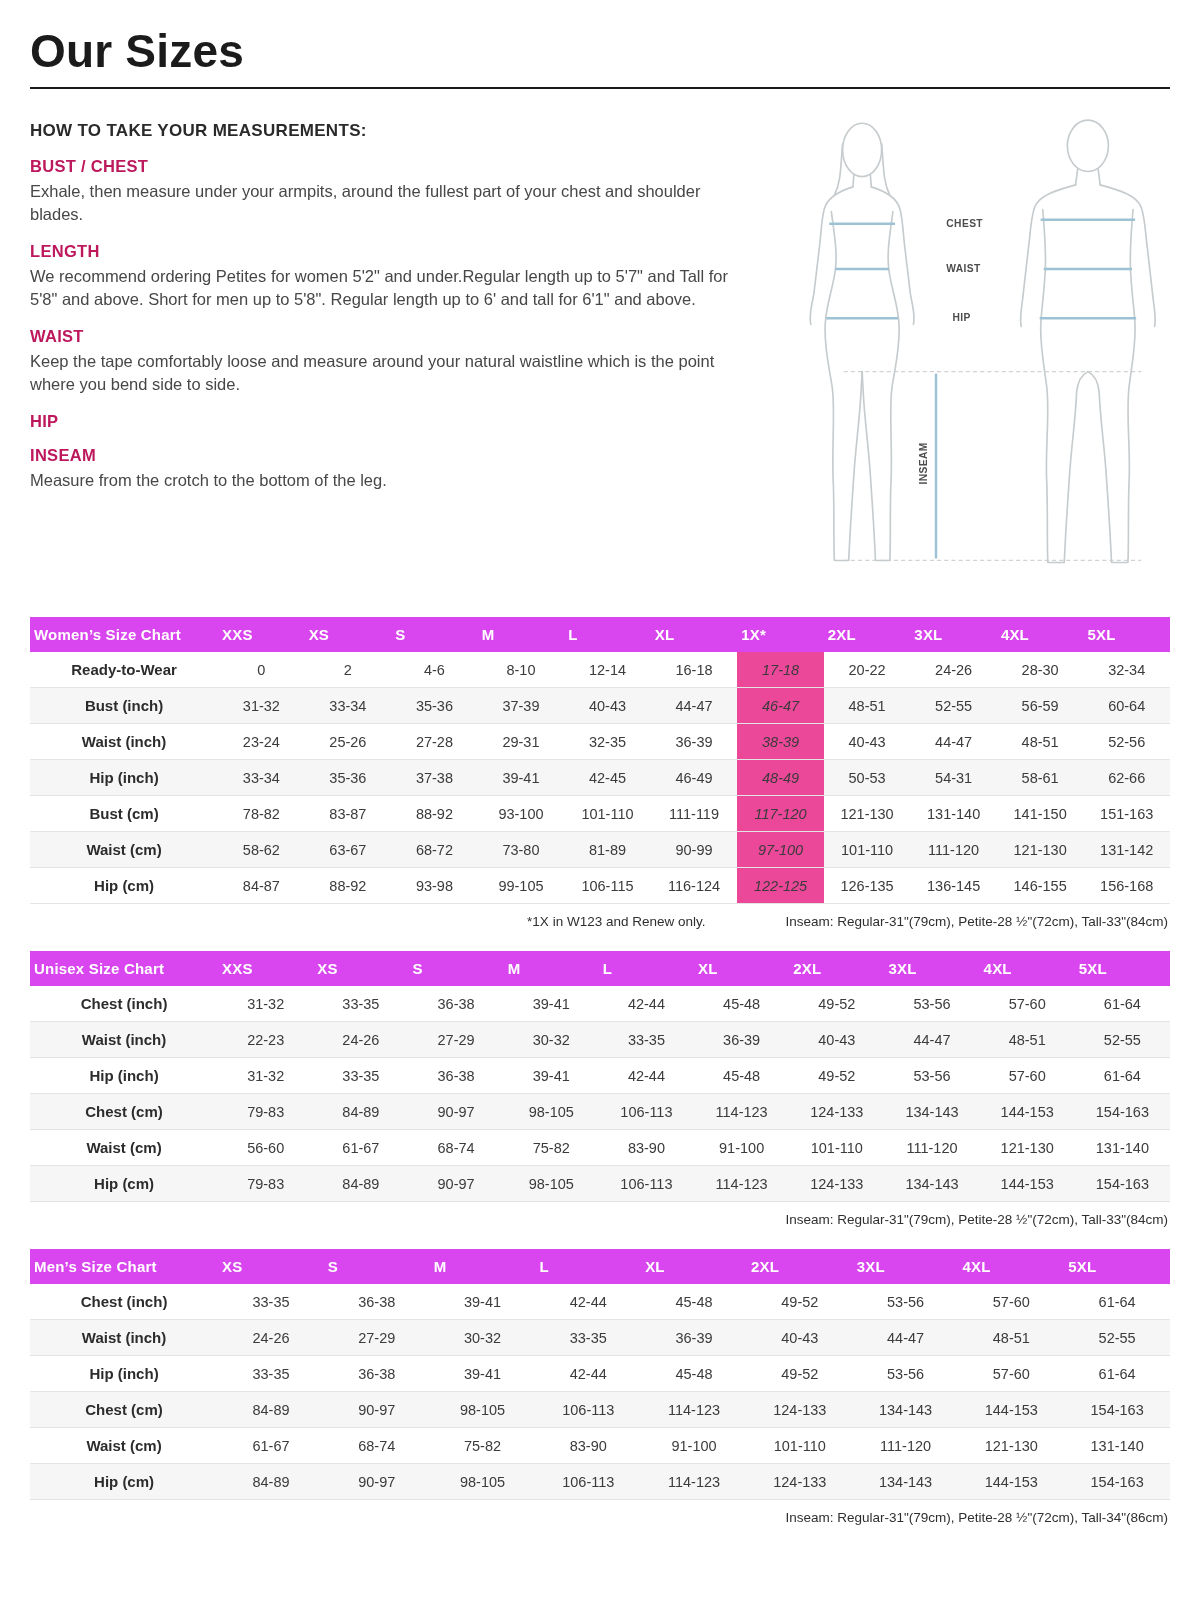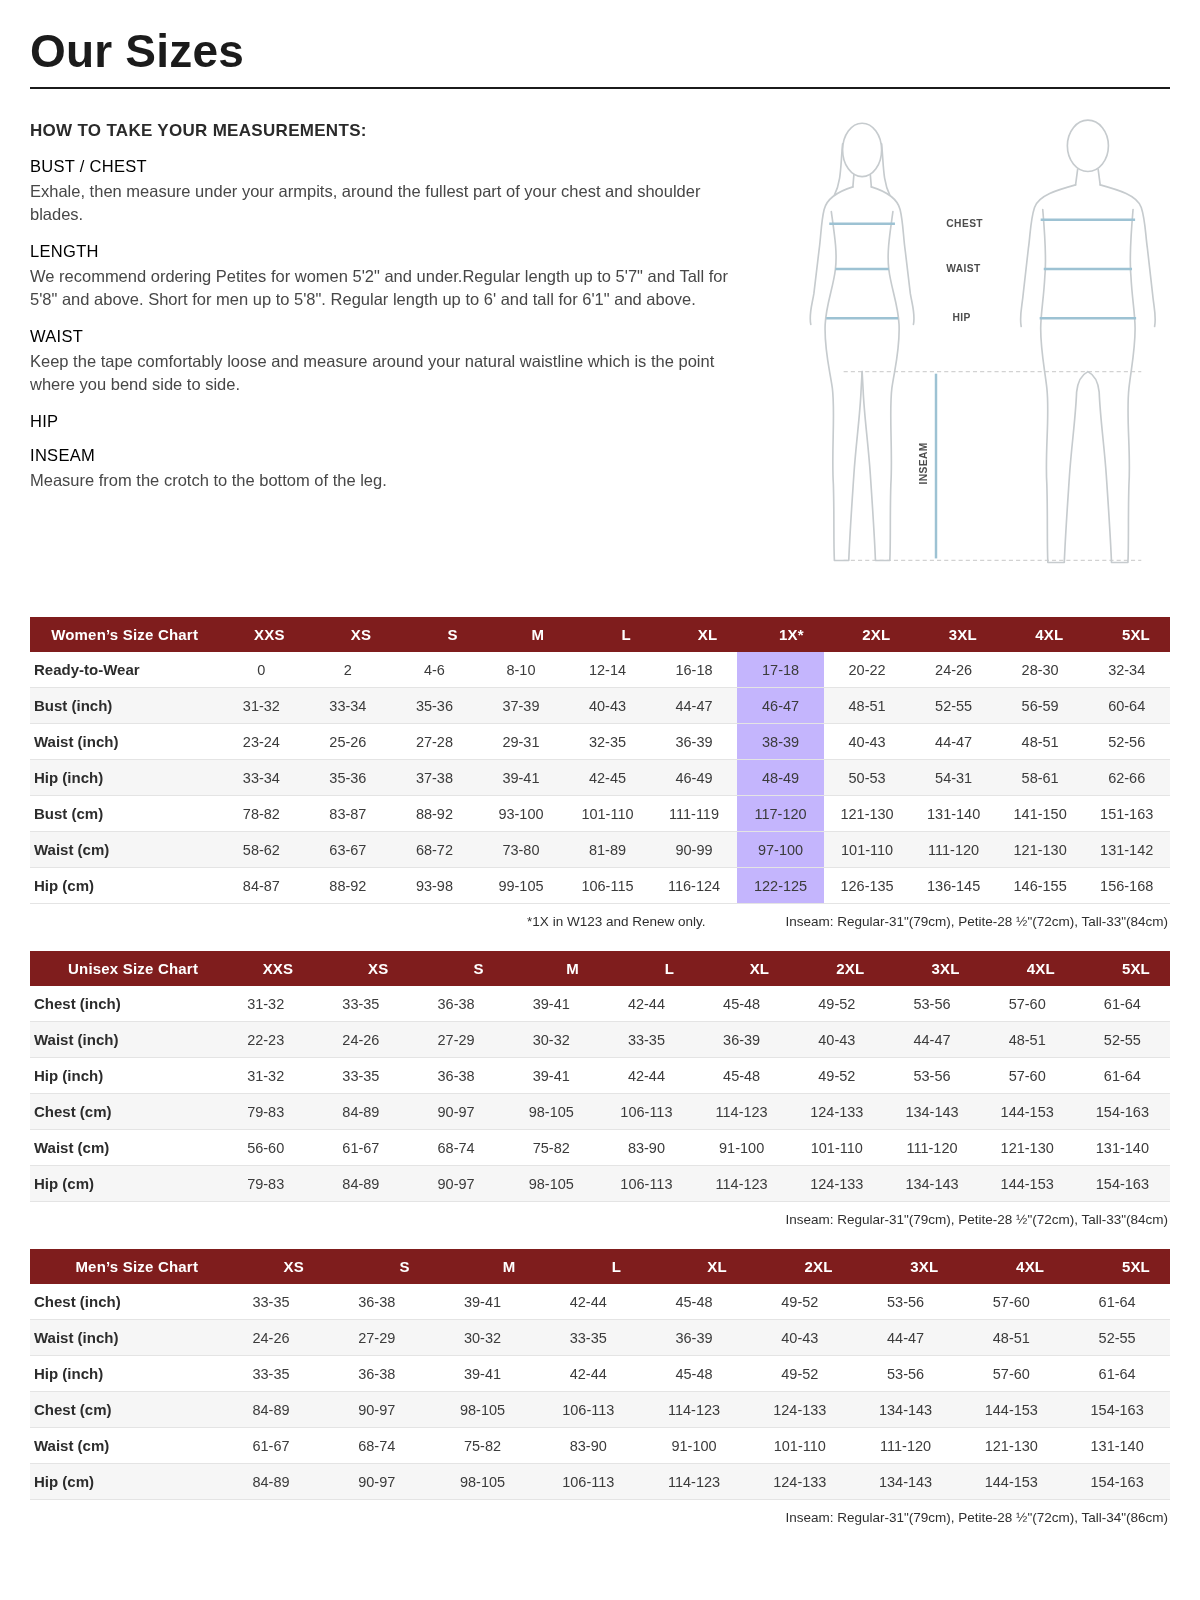--- a/index.html
+++ b/index.html
@@ -32,22 +32,22 @@
 
   .how-heading {
     font-size: 17px;
     font-weight: 700;
     color: #2a2a2a;
     margin: 12px 0 16px;
     letter-spacing: 0.3px;
   }
   .measure-sec h3 {
     font-size: 16.5px;
-    font-weight: 400;
-    color: #000000;
+    font-weight: 700;
+    color: #be185d;
     margin: 15px 0 4px;
     letter-spacing: 0.3px;
   }
   .measure-sec p {
     font-size: 16.5px;
     line-height: 1.42;
     color: #474747;
     margin: 0;
     max-width: 730px;
   }
@@ -60,45 +60,45 @@
   .fig-label { font-family: "Liberation Sans", sans-serif; font-size: 10px; font-weight: 700; fill: #4c4c4c; letter-spacing: 0.4px; }
 
   
   .chart-block { margin-top: 22px; }
   table.size-table {
     width: 100%;
     border-collapse: collapse;
     table-layout: fixed;
   }
   .size-table thead th {
-    background: #7f1d1d;
+    background: #d946ef;
     color: #ffffff;
     font-size: 15px;
     font-weight: 700;
-    padding: 9px 20px;
-    text-align: right;
+    padding: 9px 4px;
+    text-align: left;
     letter-spacing: 0.2px;
   }
   .size-table thead th.corner { width: 16.5%; }
   .size-table tbody tr { border-bottom: 1px solid #e4e4e4; }
   .size-table tbody tr:nth-child(even) { background: #f6f6f6; }
   .size-table tbody th {
     font-size: 15px;
     font-weight: 700;
     color: #2c2c2c;
     padding: 9px 4px;
-    text-align: left;
+    text-align: center;
   }
   .size-table td {
     font-size: 14.5px;
     color: #3b3b3b;
     text-align: center;
     padding: 9px 2px;
   }
-  .size-table td.hl { background: #c4b5fd; }
+  .size-table td.hl { background: #ec4899; font-style: italic; }
 
   .footnotes {
     display: flex;
     justify-content: flex-end;
     align-items: center;
     gap: 80px;
     font-size: 13.5px;
     color: #2f2f2f;
     margin: 10px 2px 2px;
   }

